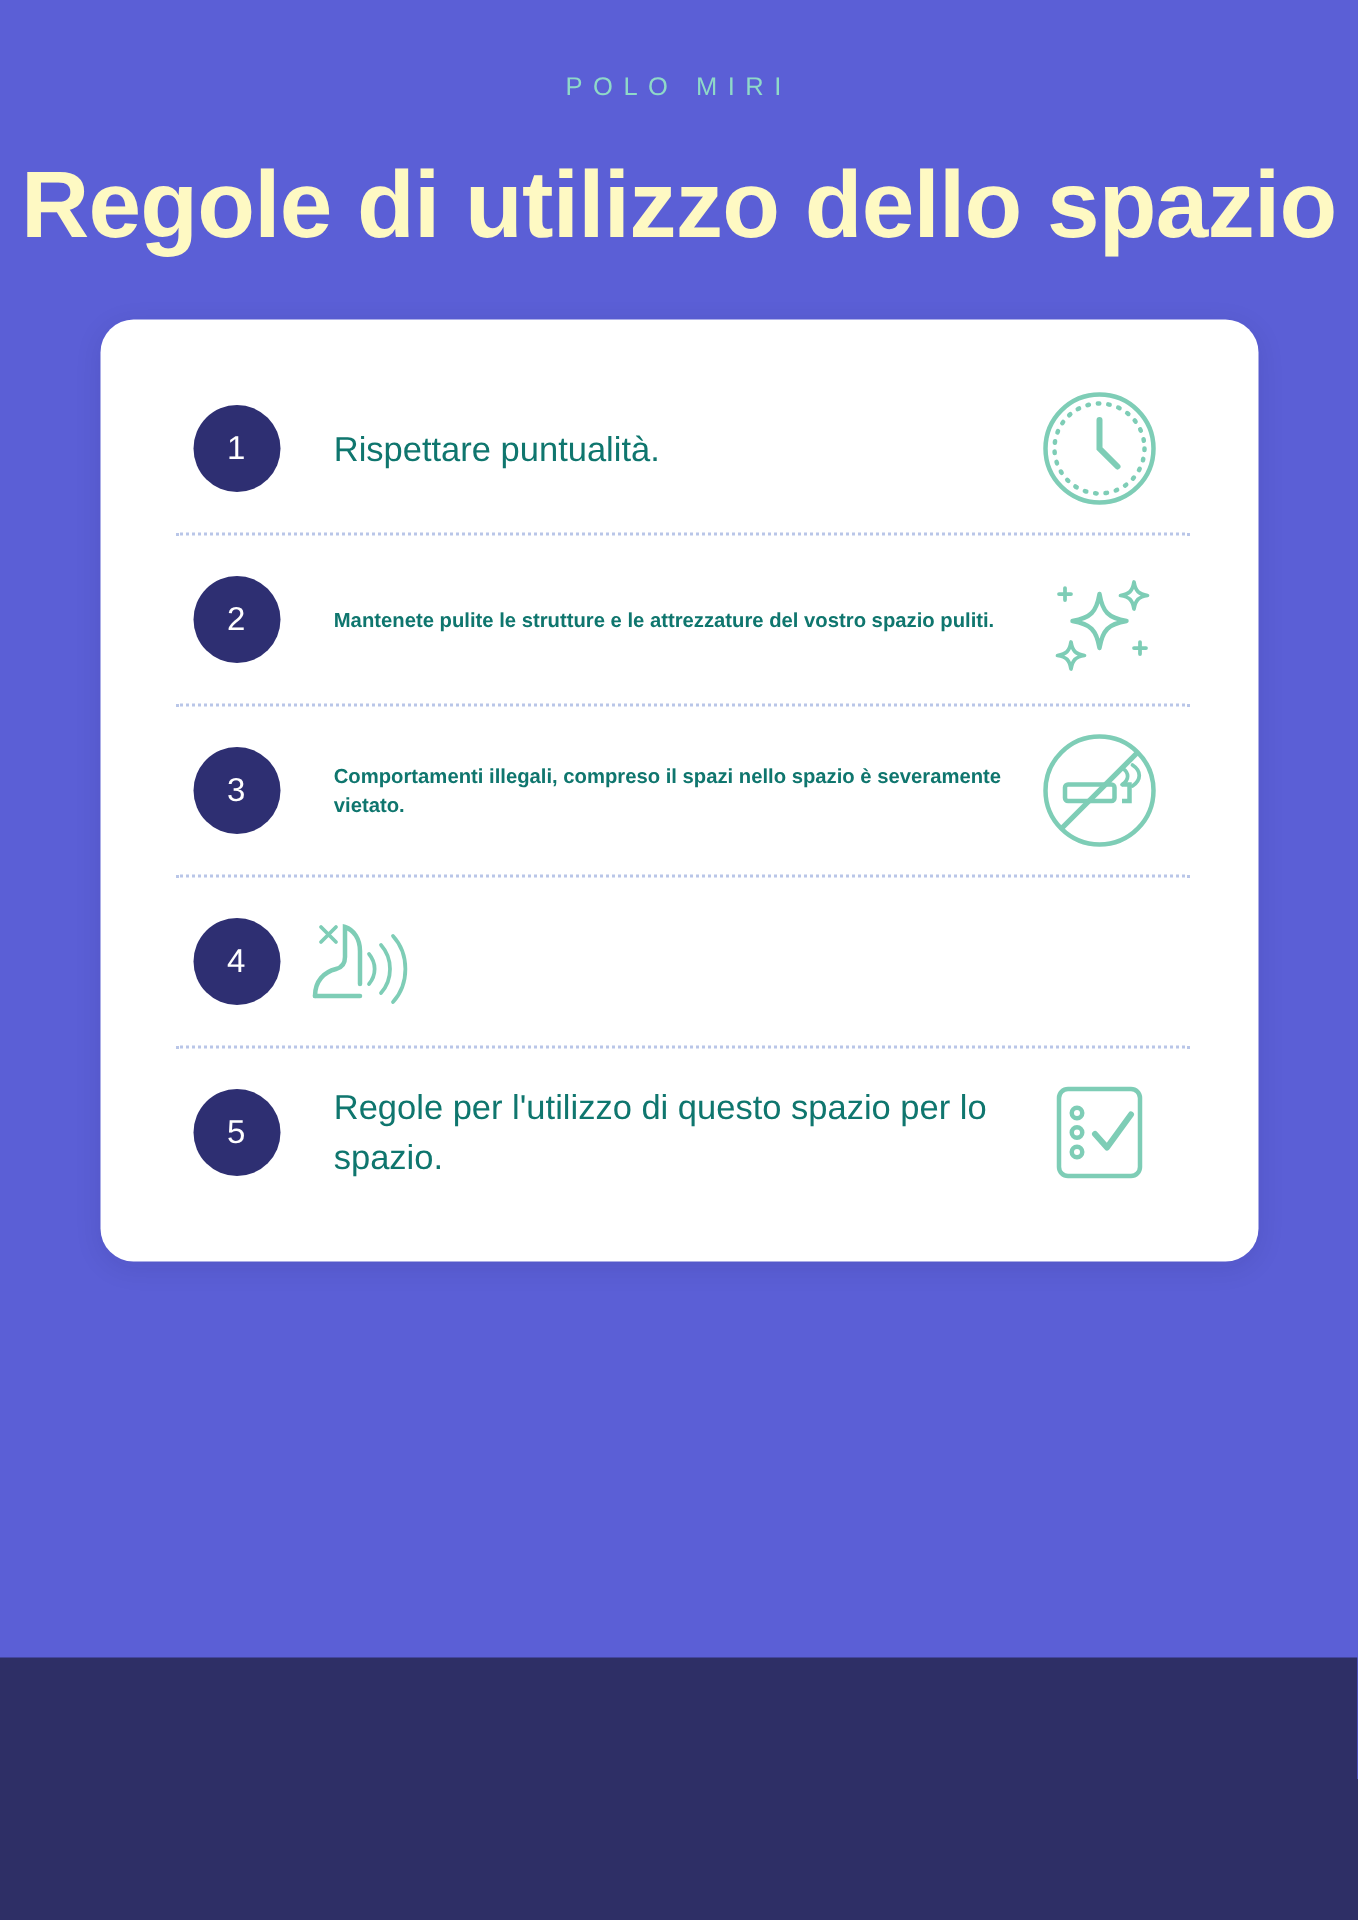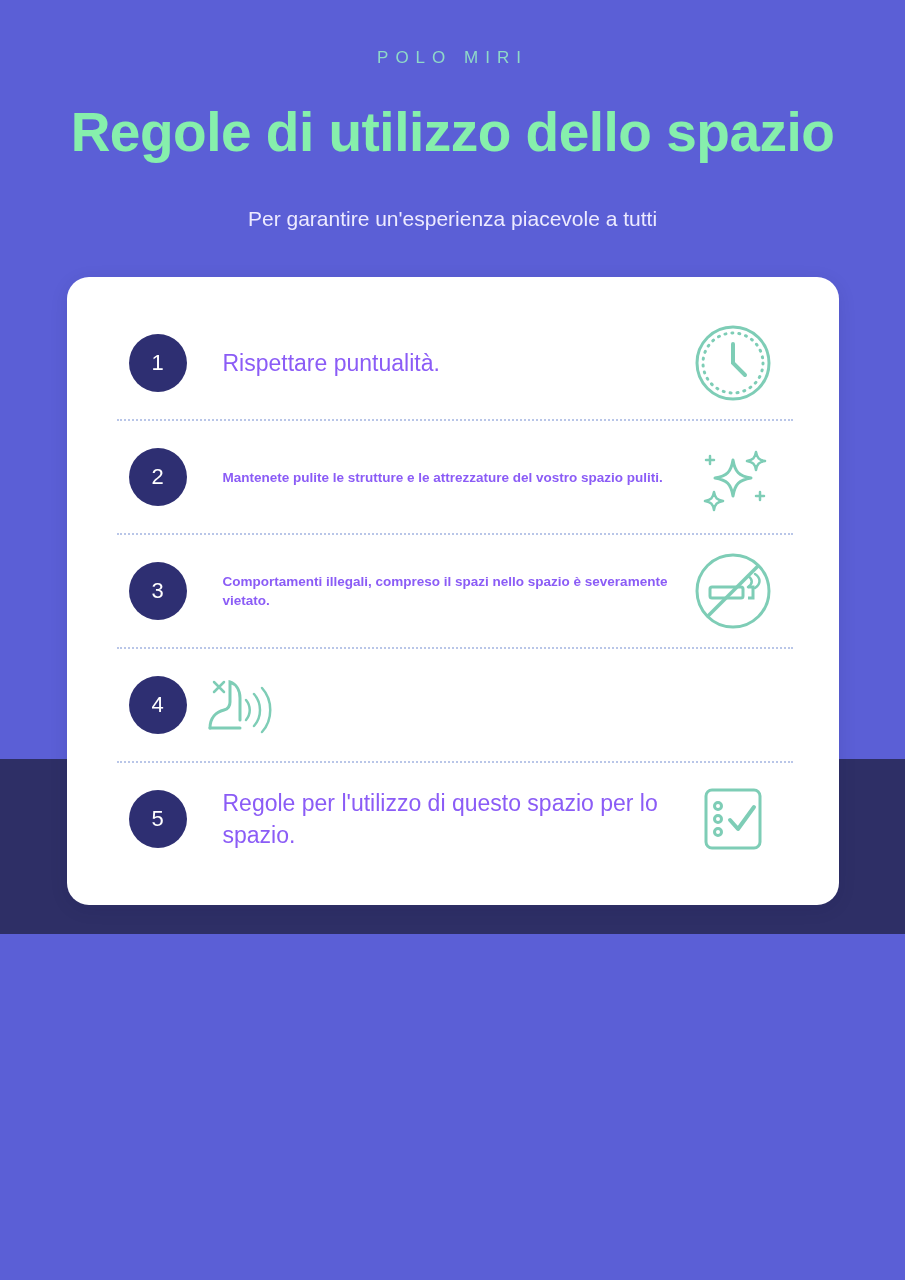--- a/index.html
+++ b/index.html
@@ -10,21 +10,21 @@
     width: 905px;
     height: 1280px;
     font-family: "Liberation Sans", sans-serif;
     background: #5b5fd6;
     overflow: hidden;
     position: relative;
   }
   .page {
     position: relative;
     width: 905px;
-    height: 934px;
+    height: 1280px;
     background: #5b5fd6;
     overflow: hidden;
   }
   .footer-band {
     position: absolute;
     left: 0;
     bottom: 0;
     width: 100%;
     height: 175px;
     background: #2e2f66;
@@ -37,24 +37,24 @@
   }
   .eyebrow {
     font-size: 17px;
     letter-spacing: 7px;
     color: #8fd9c8;
     font-weight: 400;
     margin: 0 0 36px 0;
     text-transform: uppercase;
   }
   .title {
-    font-size: 55px;
+    font-size: 63px;
     line-height: 1.05;
     font-weight: bold;
-    color: #86efac;
+    color: #fef9c3;
     margin: 0 0 42px 0;
     letter-spacing: -0.5px;
   }
   .subtitle {
     font-size: 21px;
     line-height: 1.45;
     color: #eceaff;
     font-weight: 400;
     margin: 0 0 0 0;
   }
@@ -95,21 +95,21 @@
     display: flex;
     align-items: center;
     justify-content: center;
     font-size: 22px;
     font-weight: 400;
   }
   .rule-text {
     flex: 1 1 auto;
     padding-left: 36px;
     padding-right: 16px;
-    color: #8b5cf6;
+    color: #0f766e;
   }
   .rule-text.big {
     font-size: 23px;
     line-height: 1.42;
     font-weight: 400;
   }
   .rule-text.small {
     font-size: 13.5px;
     line-height: 1.42;
     font-weight: 700;
@@ -130,21 +130,20 @@
 <body>
 
 <div class="page">
 
   <div class="footer-band"></div>
 
   <div class="header">
     <div class="eyebrow">POLO MIRI</div>
     <h1 class="title">Regole di utilizzo dello spazio</h1>
     <div class="subtitle">
-      <div>Per garantire un'esperienza piacevole a tutti</div>
     </div>
   </div>
 
   <div class="card">
 
     <div class="rule">
       <div class="badge">1</div>
       <div class="rule-text big">Rispettare puntualità.</div>
       <div class="icon-box">
         <svg width="86" height="86" viewBox="0 0 86 86" fill="none" stroke="#7ecdb6" stroke-width="3">

